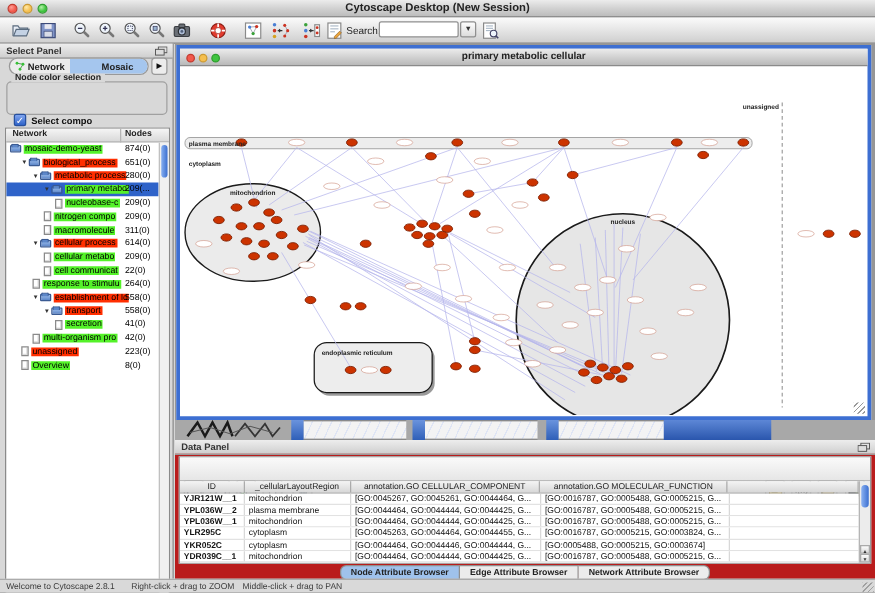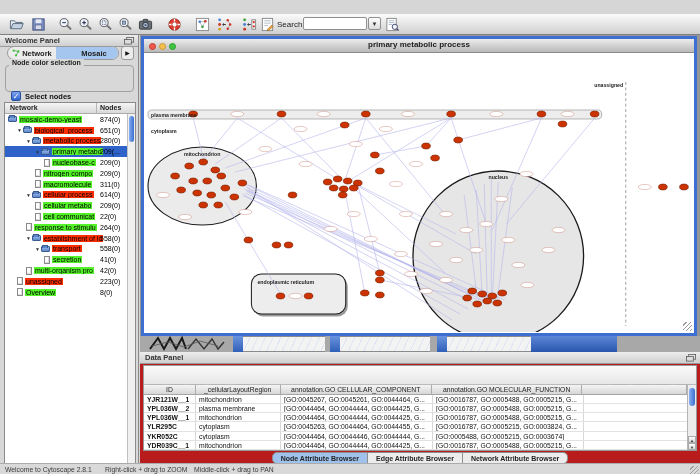--- a/index.html
+++ b/index.html
@@ -112,20 +112,26 @@
   .statusbar{position:absolute;left:0;top:463px;width:700px;height:11px;background:#d9d9d9;border-top:1px solid #ababab;font-size:6.8px;color:#3a3a3a;}
   .statusbar span{position:absolute;top:2px;}
   .st1{left:5px;} .st2{left:105px;} .st3{left:194px;}
   .appgrip{position:absolute;right:1px;bottom:1px;width:9px;height:9px;background:repeating-linear-gradient(135deg,transparent 0 2px,#9f9f9f 2px 3px);}
 </style>
 </head>
 <body>
 
 <div id="app">
 
+  <div class="titlebar">
+    <span class="light red"></span>
+    <span class="light yellow"></span>
+    <span class="light green"></span>
+    <span class="wtitle">Cytoscape Desktop (New Session)</span>
+  </div>
 
   <div class="toolbar">
     <span class="tbtn" style="left:7px">
         <svg viewBox="0 0 16 16">
           <path d="M1.5 12.5 V4 h4.2 l1.4 1.8 H14 V7.5" fill="#e8edf5" stroke="#5a6b7e"></path>
           <path d="M2 12.5 L4.2 7 h11 l-2.2 5.5 Z" fill="#c4d2e4" stroke="#5a6b7e"></path>
         </svg>
       </span>
     <span class="tbtn" style="left:29px">
         <svg viewBox="0 0 16 16">
@@ -224,21 +230,21 @@
           <rect x="2" y="1.5" width="10" height="13" fill="#fff" stroke="#888"></rect>
           <path d="M4 4 h6 M4 6 h6 M4 8 h4" stroke="#9ab" stroke-width="0.8"></path>
           <circle cx="10.5" cy="10.5" r="2.8" fill="#eef4fb" stroke="#446"></circle>
           <line x1="12.5" y1="12.5" x2="14.5" y2="14.5" stroke="#446" stroke-width="1.4"></line>
         </svg>
       </span>
   </div>
 
   <div class="cpanel">
     <div class="phead">
-      <span class="ptitle">Welcome Panel</span>
+      <span class="ptitle">Select Panel</span>
       <span class="floatic"><svg viewBox="0 0 13 10" width="10" height="8">
             <rect x="3.5" y="0.5" width="9" height="6" fill="none" stroke="#555"></rect>
             <rect x="0.5" y="3" width="9" height="6" fill="#ddd" stroke="#555"></rect>
           </svg></span>
     </div>
     <div class="tabbar">
       <span class="ctab">
         <svg viewBox="0 0 10 10" width="8" height="8">
             <path d="M2 2 L8 3 L5 8" stroke="#2a8a2a" stroke-width="0.8" fill="none"></path>
             <circle cx="2" cy="2" r="1.4" fill="#39c139"></circle>
@@ -249,21 +255,21 @@
       </span>
       <span class="ctab active">
         <span>Mosaic</span>
       </span>
     </div>
     <span class="tabarrow">▶</span>
     <div class="groupbox"></div>
     <span class="legend">Node color selection</span>
     <div class="checkrow">
       <span class="checkbox">✓</span>
-      <span class="checklabel">Select nodes</span>
+      <span class="checklabel">Select compo</span>
     </div>
     <div class="treepanel">
       <div class="treehead">
         <span class="h1">Network</span>
         <span class="hdiv"></span>
         <span class="h2">Nodes</span>
       </div>
       <div id="tree-rows">
           <div class="trow" style="padding-left: 3px;">
             <span class="ticon tfolder"></span>
@@ -363,21 +369,21 @@
     </div>
   </div>
 
   <div class="workspace">
 
     <div class="netwin">
       <div class="netwin-title">
         <span class="slight red"></span>
         <span class="slight yellow"></span>
         <span class="slight green"></span>
-        <span class="ntitle">primary metabolic process</span>
+        <span class="ntitle">primary metabolic cellular</span>
       </div>
       <div class="canvas">
         <svg id="net-svg" viewBox="0 0 546 278" preserveAspectRatio="none">
             <rect x="3" y="56" width="452" height="9" rx="4" fill="#ededed" stroke="#999" stroke-width="0.7"></rect>
             <ellipse cx="57" cy="132" rx="54" ry="39" fill="#ebebeb" stroke="#1a1a1a" stroke-width="1.1"></ellipse>
             <circle cx="352" cy="202" r="85" fill="#e6e6e6" stroke="#1a1a1a" stroke-width="1.3"></circle>
             <rect x="108" y="222.5" width="94" height="40" rx="10" fill="#9a9a9a"></rect>
             <rect x="106" y="220" width="94" height="40" rx="10" fill="#ededed" stroke="#1a1a1a" stroke-width="1"></rect>
             <line x1="479" y1="28" x2="479" y2="272" stroke="#8a8a8a" stroke-width="0.8" stroke-dasharray="3,2.4"></line>
             <line x1="100" y1="130" x2="318" y2="238" stroke="#b6b6ec" stroke-width="0.7" opacity="0.85"></line>

